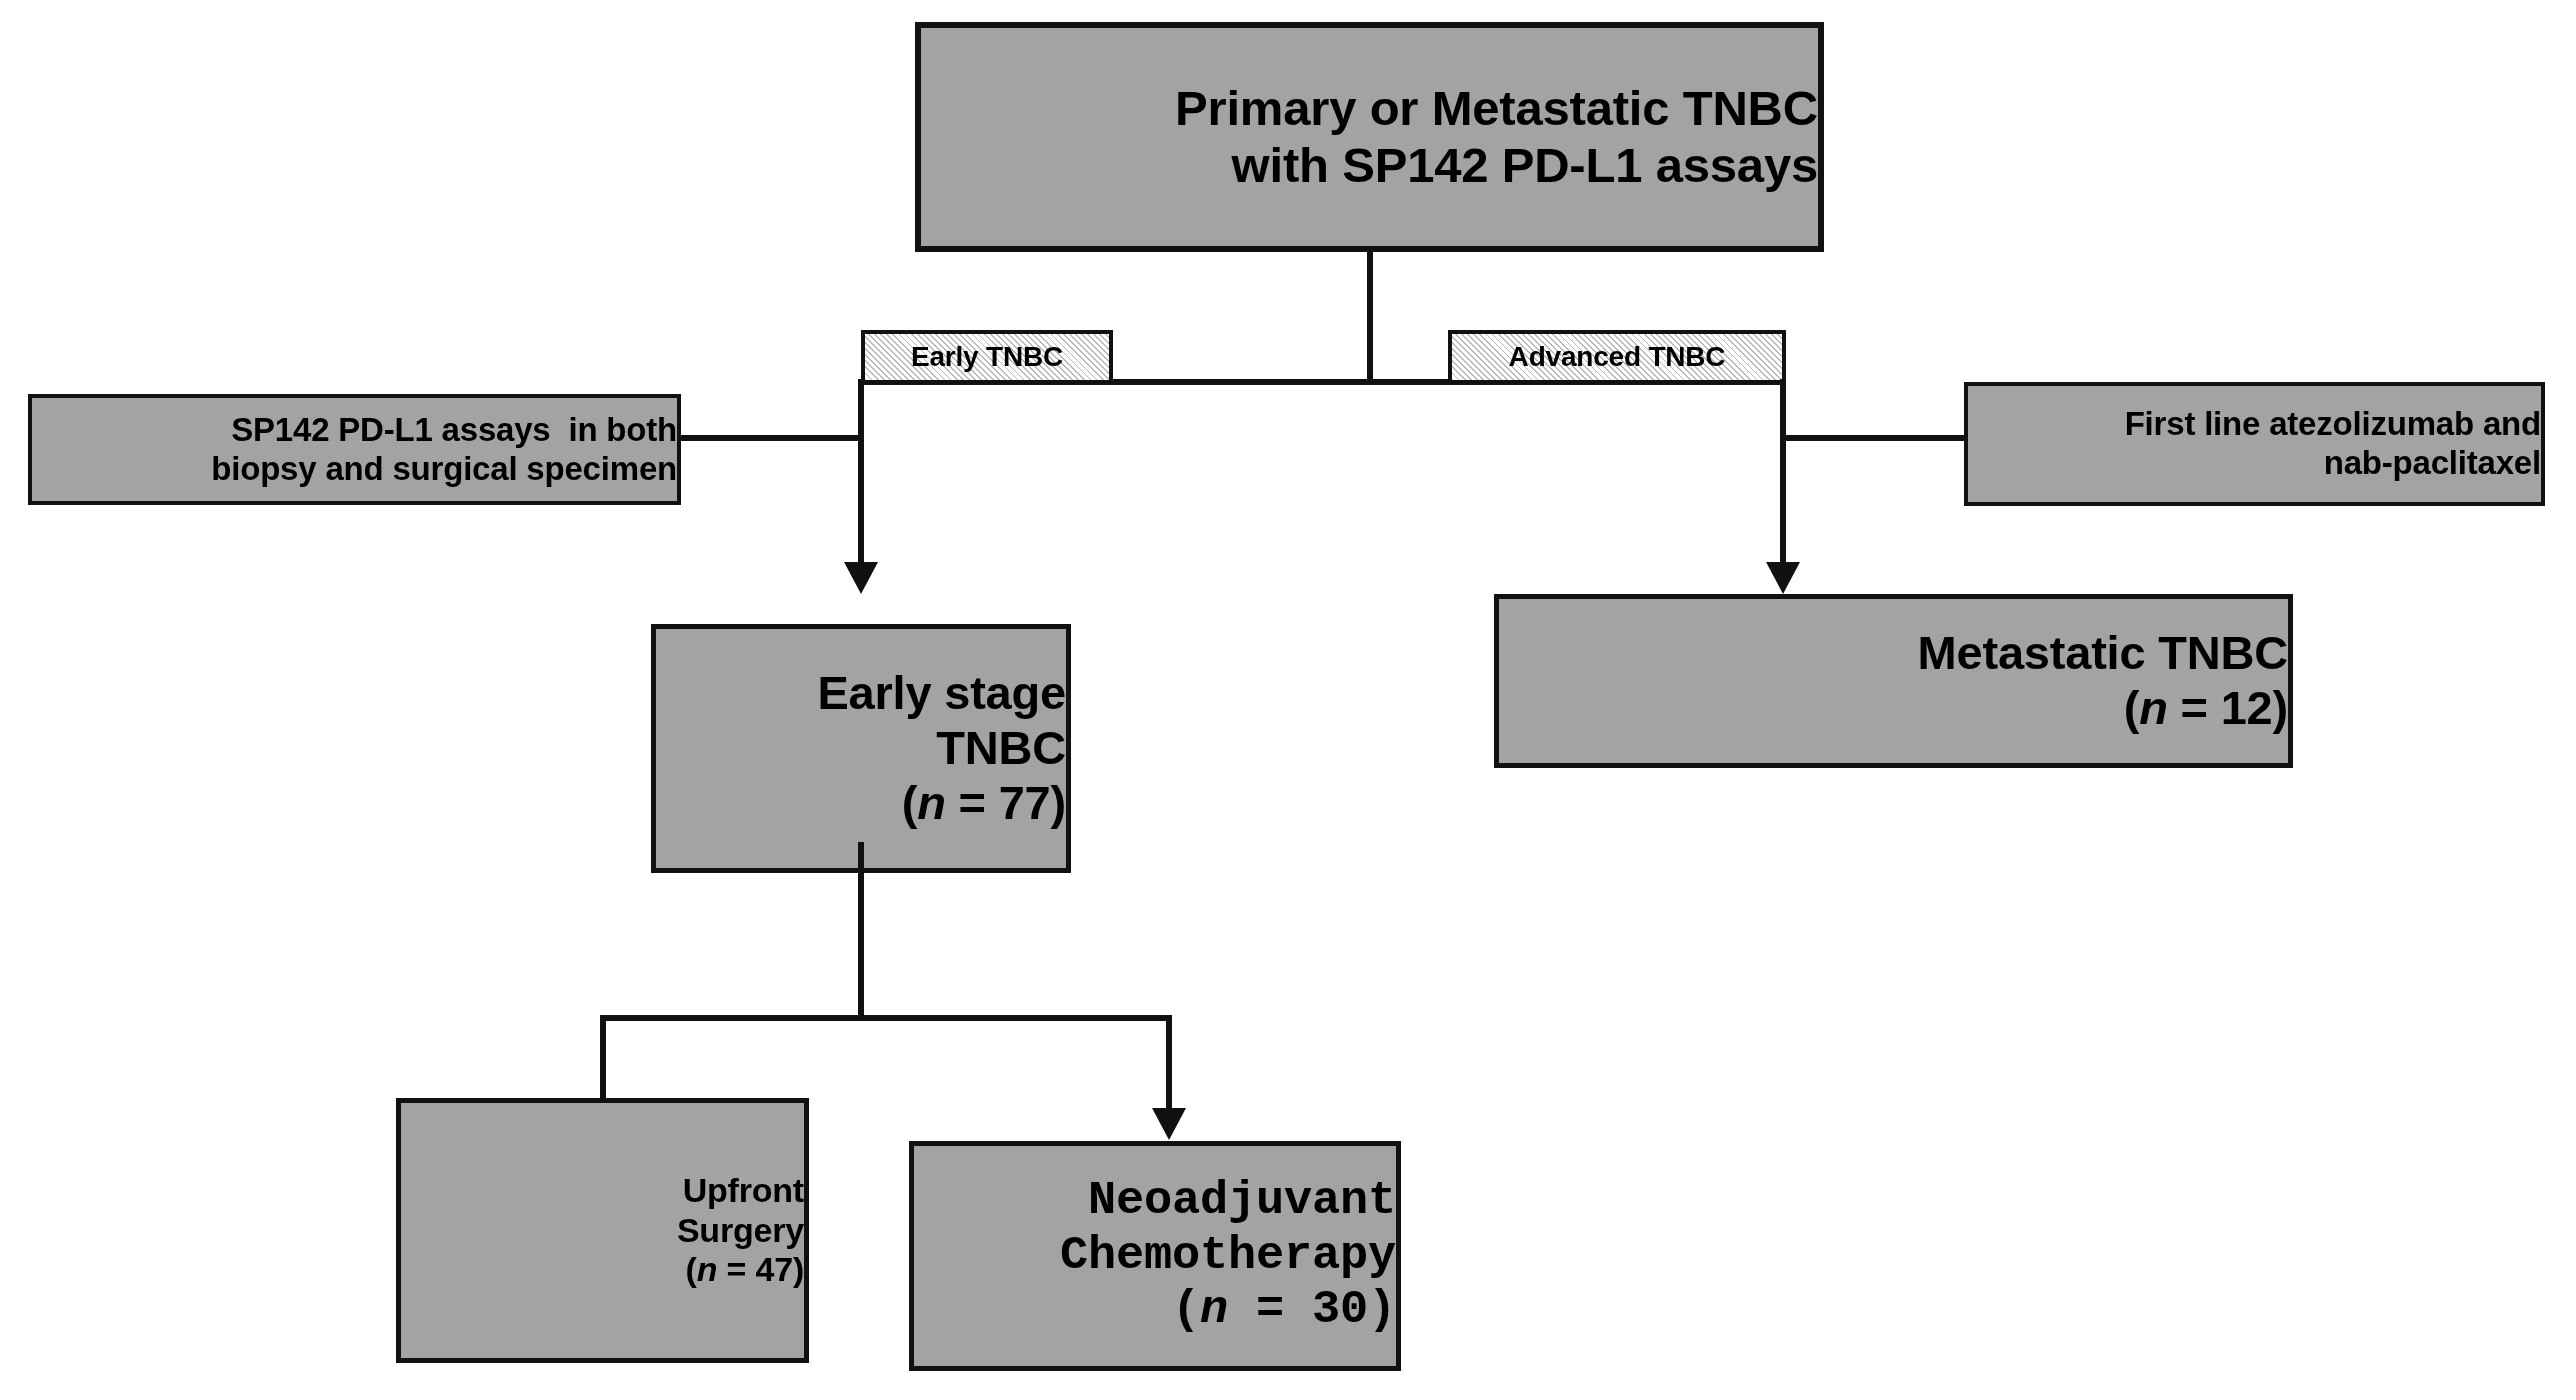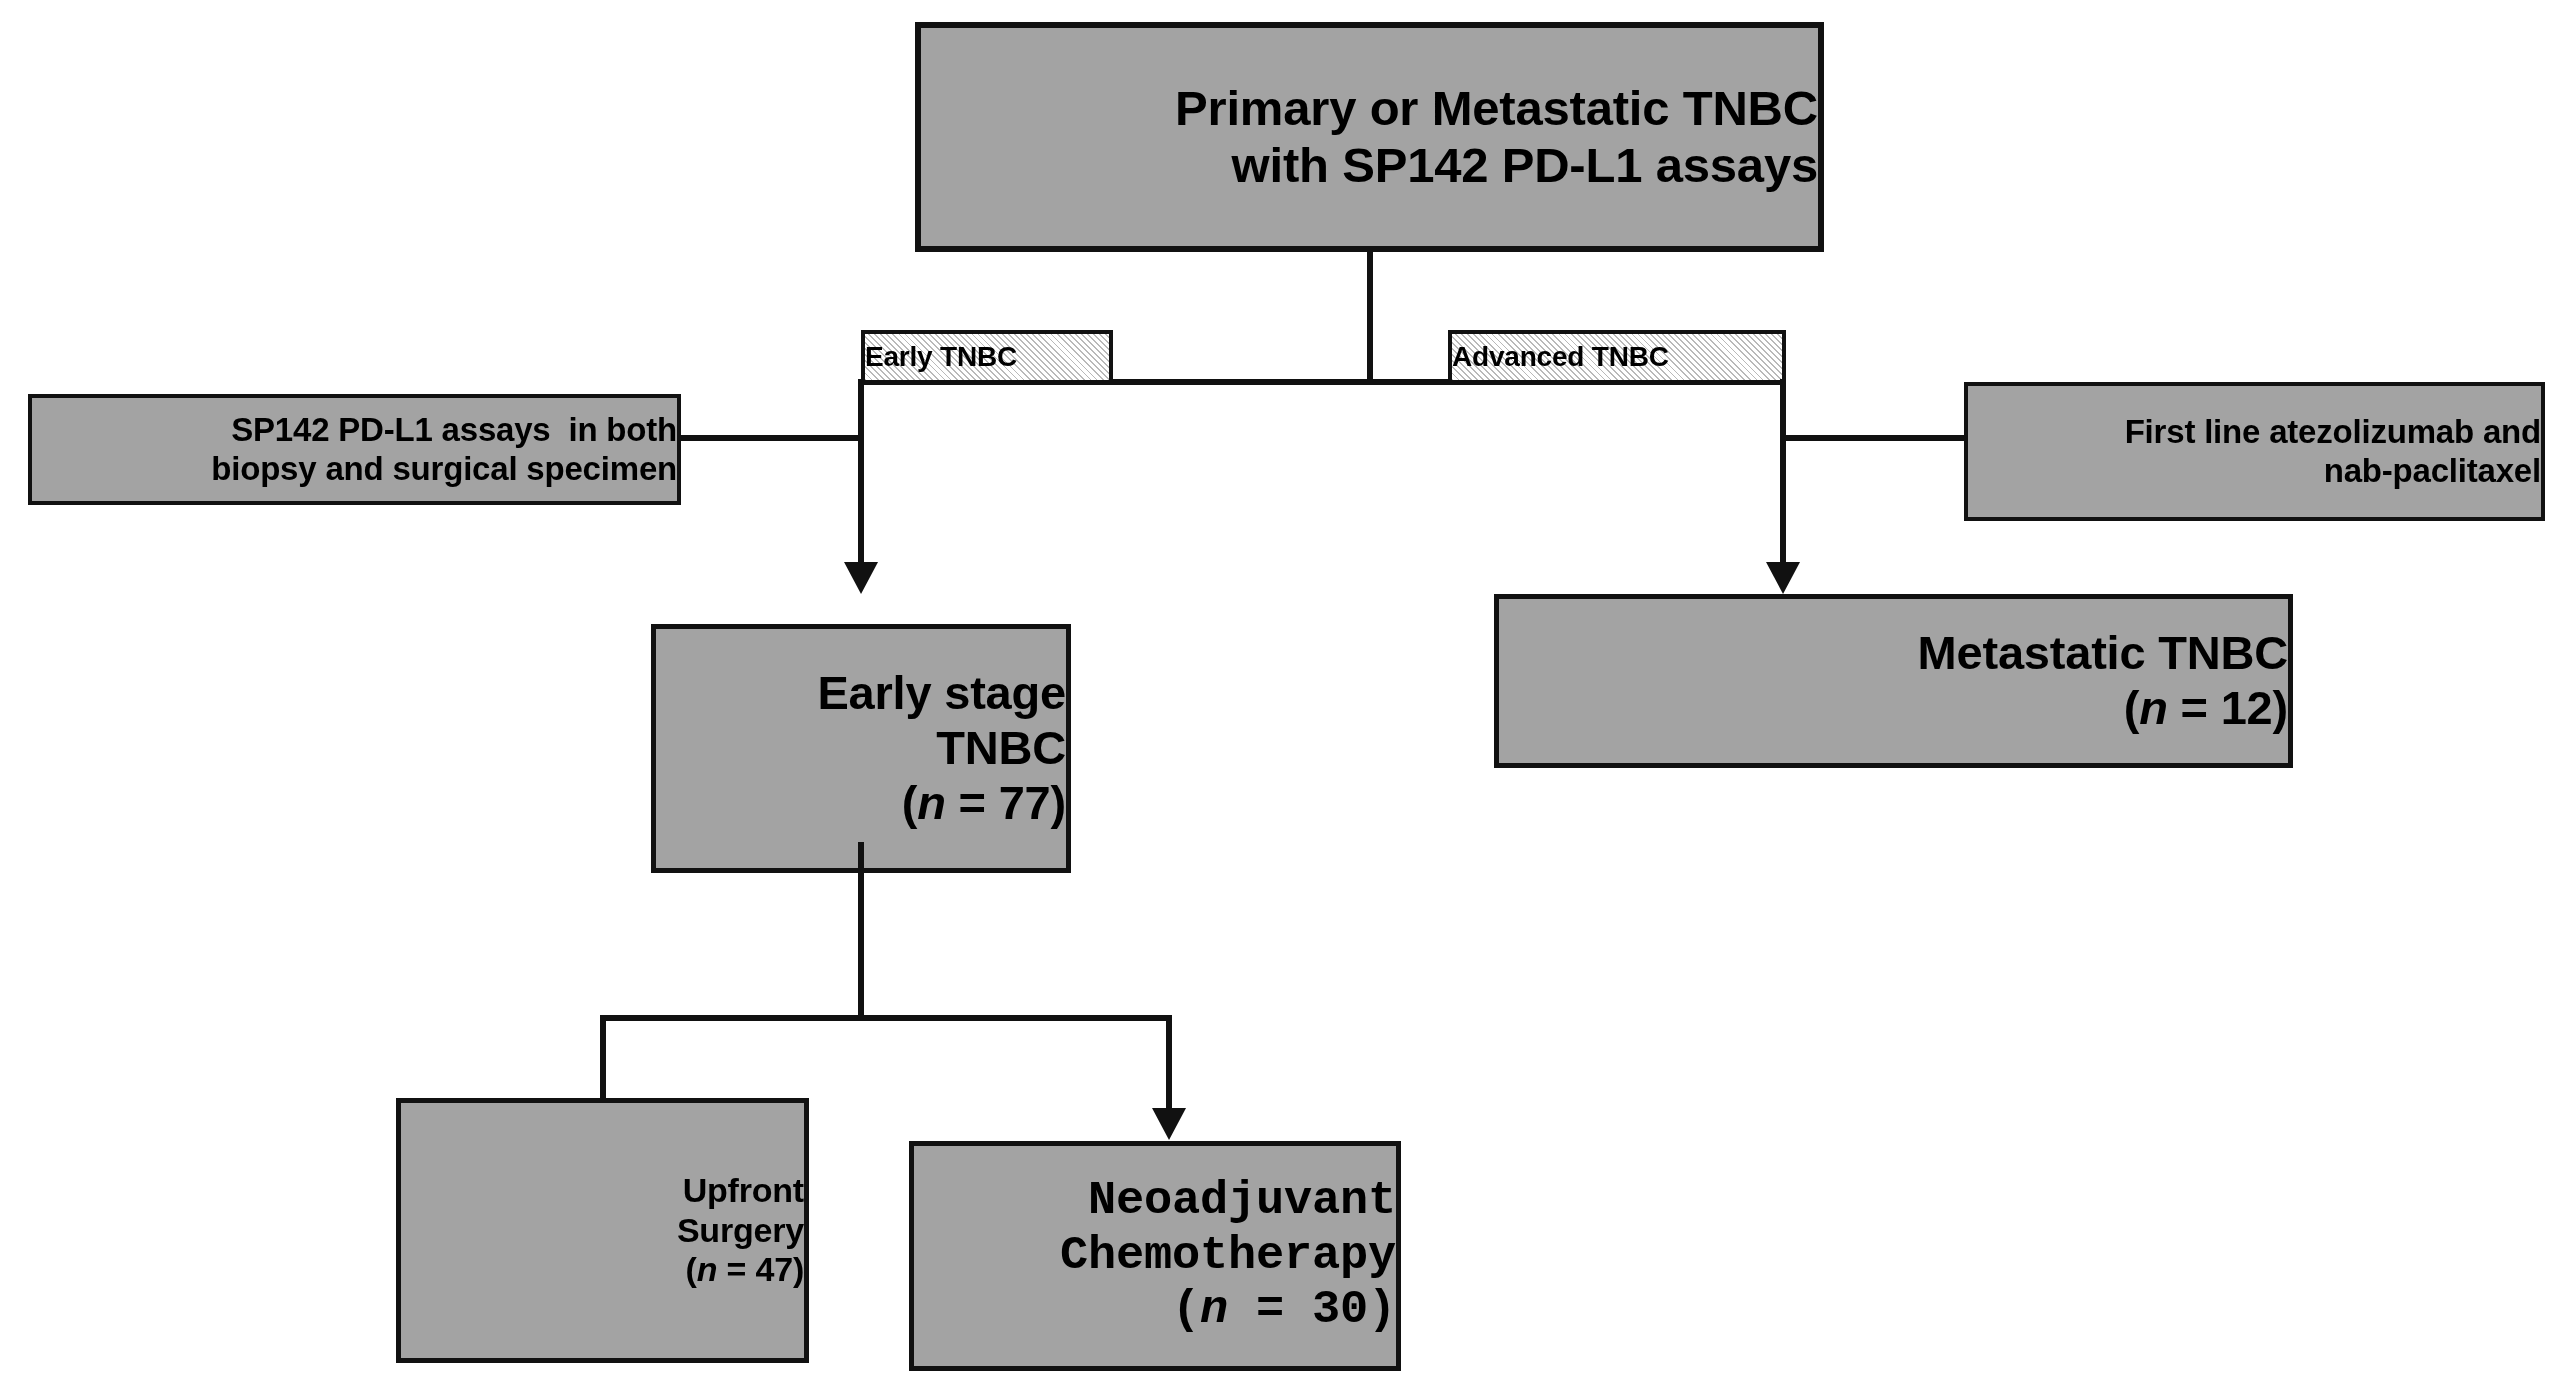--- a/index.html
+++ b/index.html
@@ -42,21 +42,21 @@
     border-width: 6.3px;
   }
   .node-side {
     font-size: 33px;
     border-width: 4.7px;
   }
   .node-left-assay {
     left: 28px; top: 382px; width: 653px; height: 111px; margin-top: 12px;
   }
   .node-right-tx {
-    left: 1964px; top: 382px; width: 581px; height: 139px;
+    left: 1964px; top: 382px; width: 581px; height: 124px;
   }
   .node-early {
     left: 651px; top: 595px; width: 420px; height: 249px;
     font-size: 47px;
     margin-top: 29px;
   }
   .node-meta {
     left: 1494px; top: 594px; width: 799px; height: 174px;
     font-size: 47px;
     padding-left: 30px;
@@ -73,20 +73,21 @@
 
   .ital { font-style: italic; font-weight: bold; }
 
   
   .hatch-label {
     position: absolute;
     box-sizing: border-box;
     border: 4.7px solid #111111;
     display: flex;
     align-items: center;
+    justify-content: center;
     font-size: 28px;
     font-weight: bold;
     color: #000000;
     background-color: #f2f2f2;
     background-image: repeating-linear-gradient(
         45deg,
         #b9b9b9 0px, #b9b9b9 1.3px,
         #ffffff 1.3px, #ffffff 4.3px);
     letter-spacing: -0.2px;
   }

